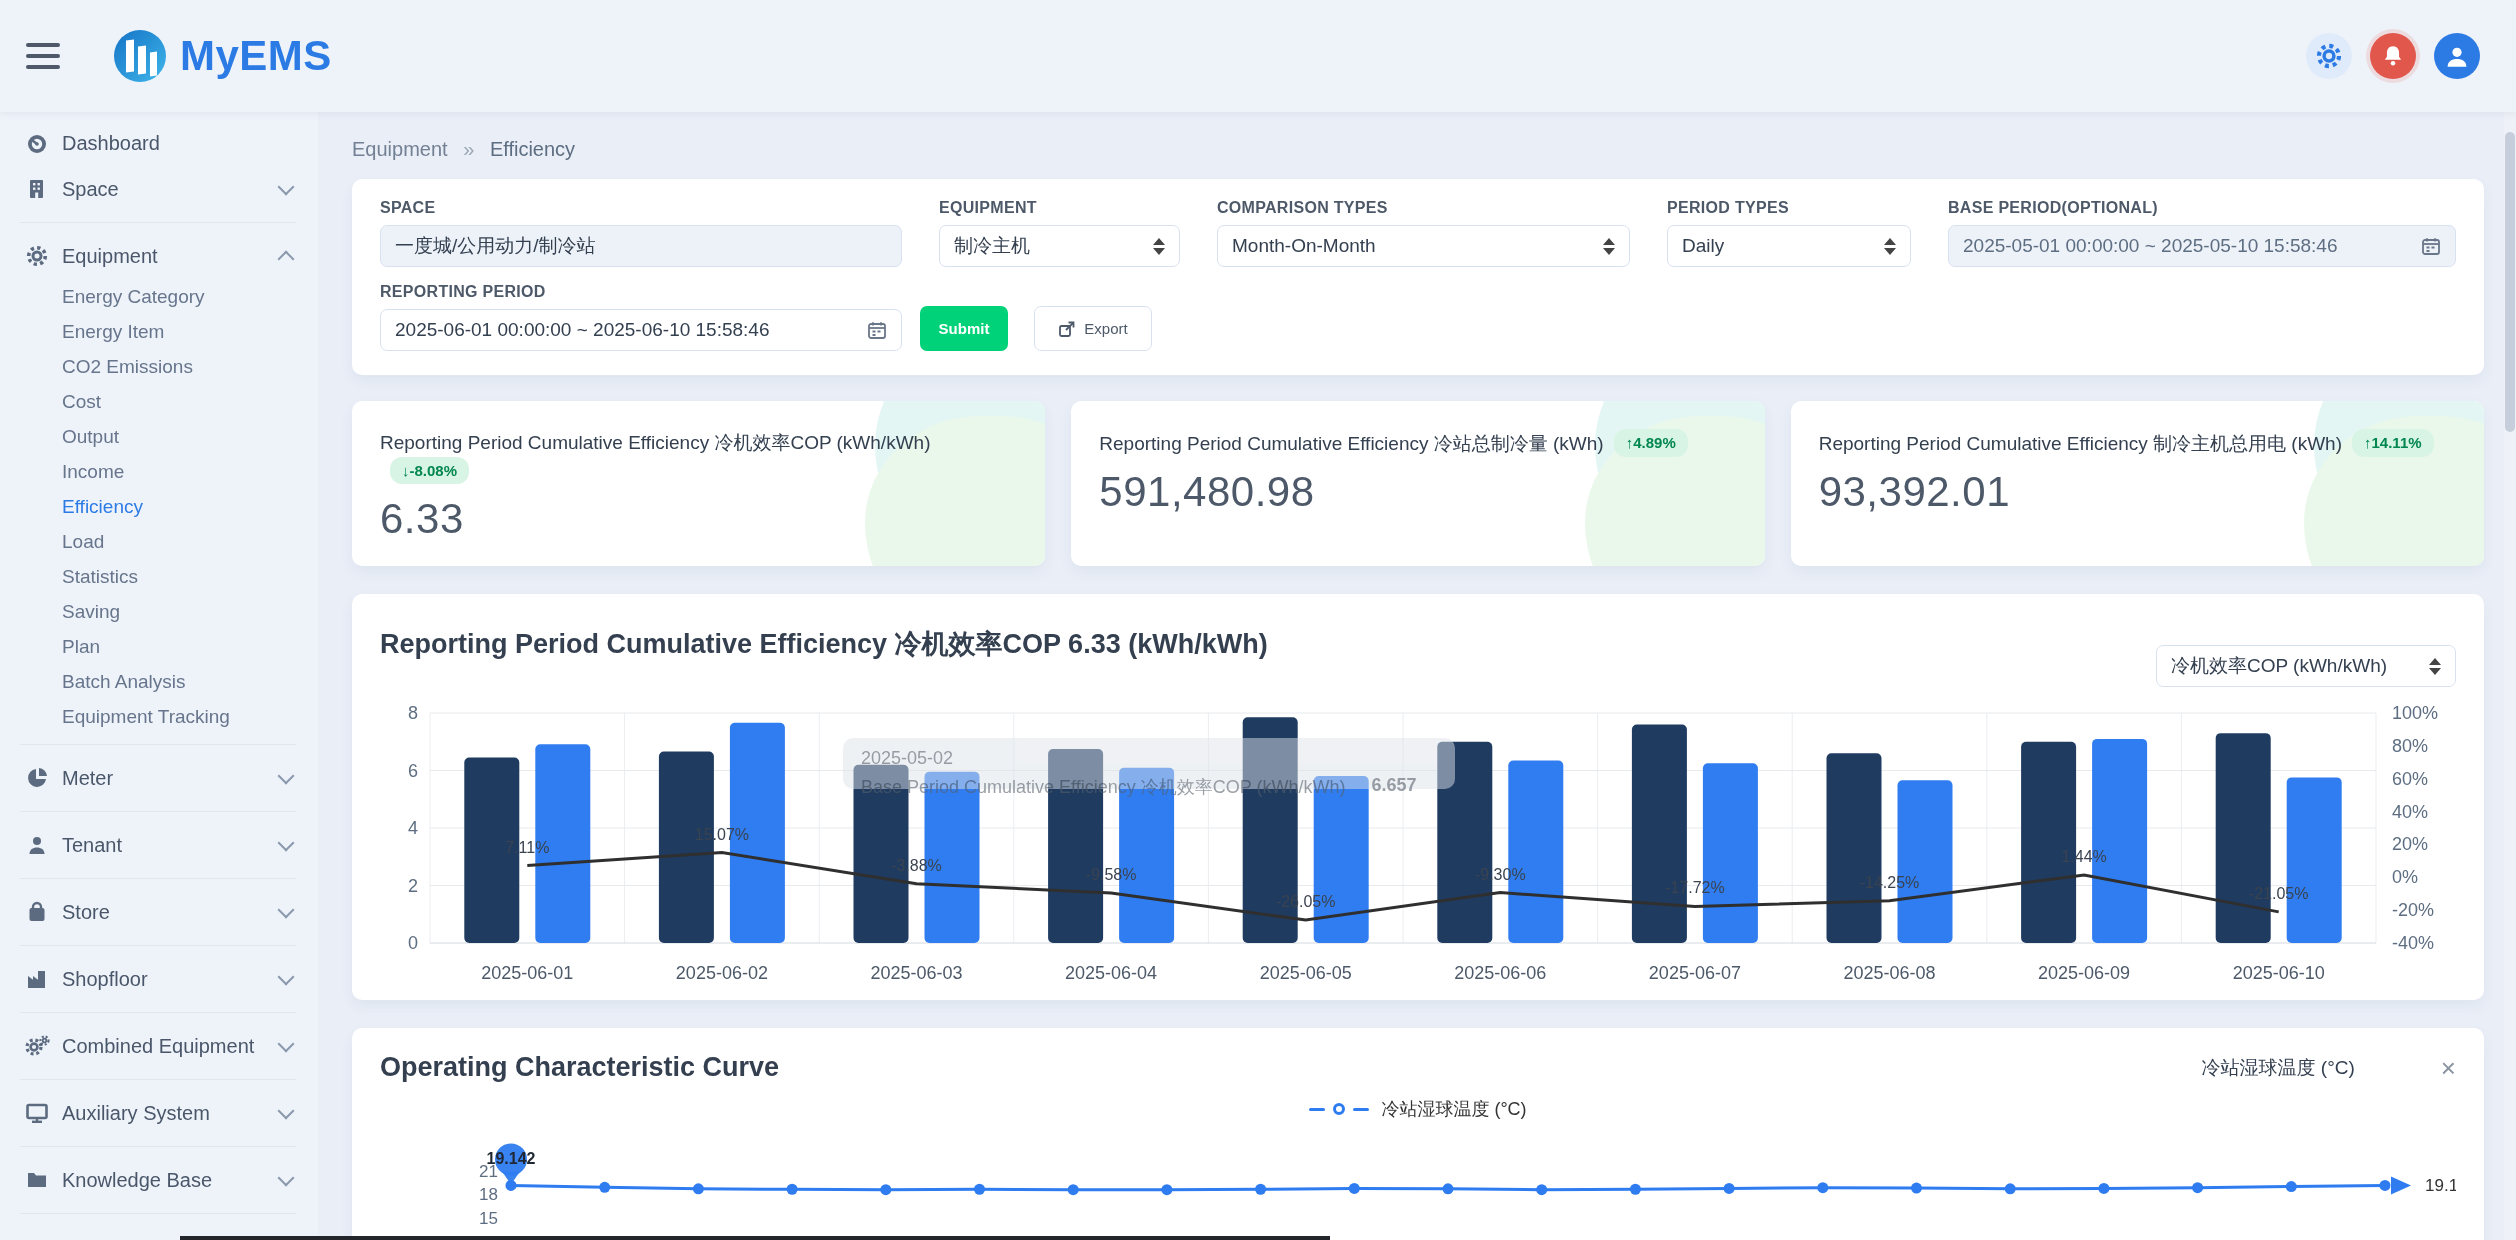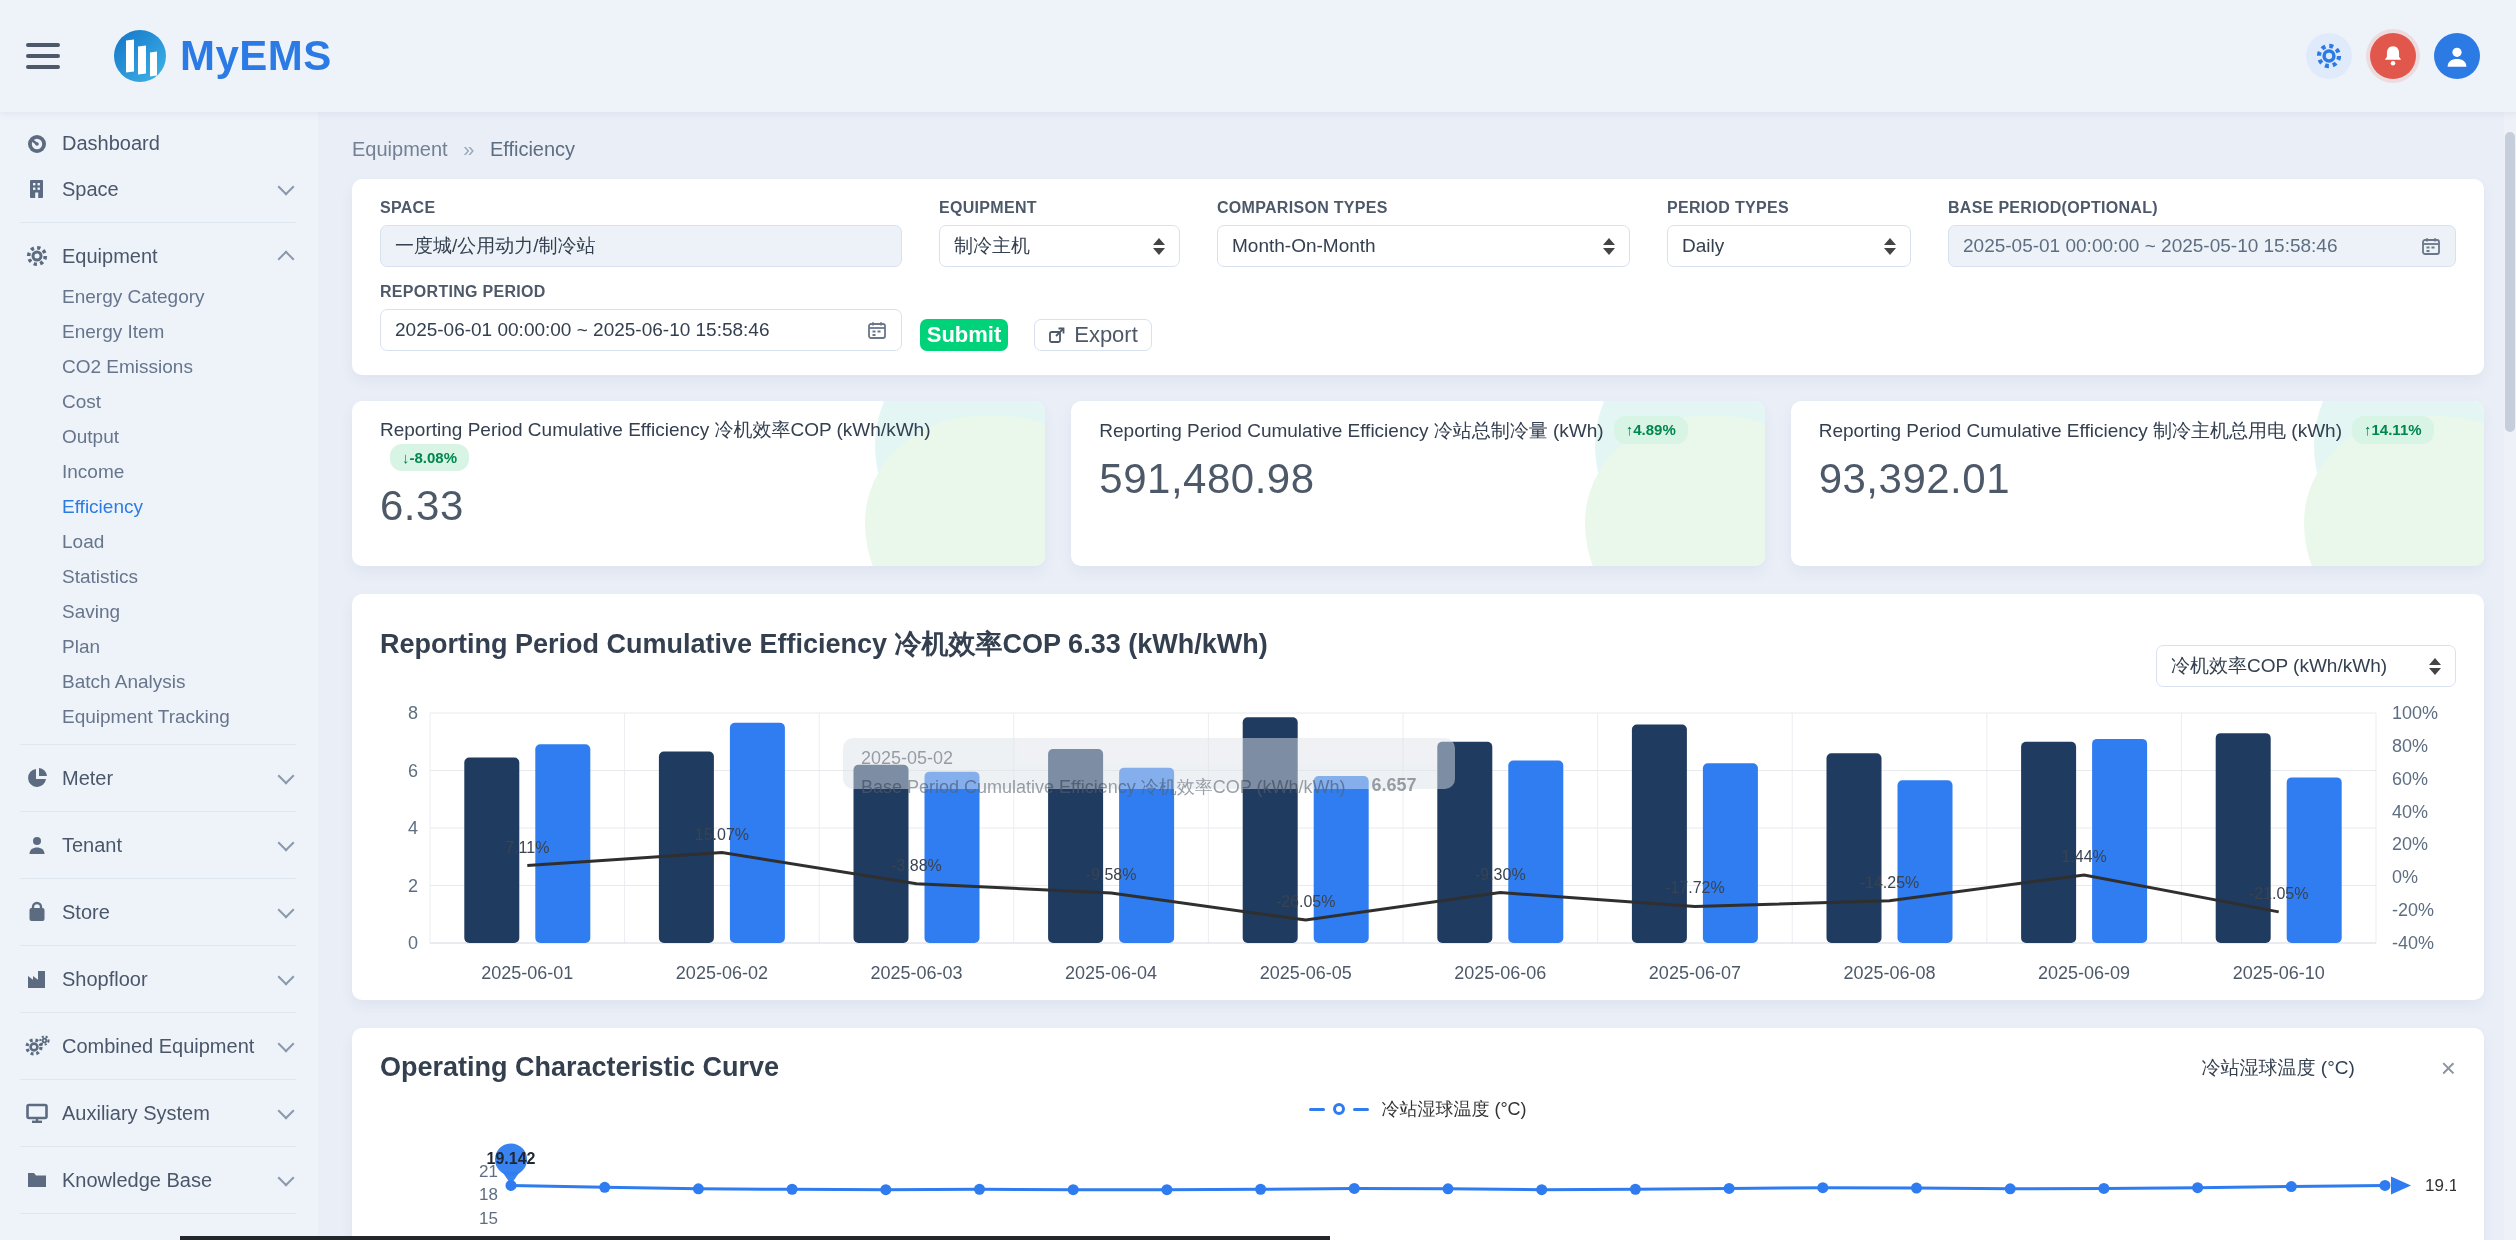--- a/index.html
+++ b/index.html
@@ -51,27 +51,27 @@
   .control { height:42px; border:1px solid #d8e2ef; border-radius:7px; background:#fff; display:flex; align-items:center;
              padding:0 14px; font-size:19px; color:#344050; }
   .control.grey { background:#edf2f9; }
   .control .val { white-space:nowrap; overflow:hidden; }
   .updown { margin-left:auto; display:flex; flex-direction:column; gap:3px; padding-left:10px; }
   .updown b { width:0; height:0; border-left:6px solid transparent; border-right:6px solid transparent; }
   .updown b.u { border-bottom:7px solid #444; }
   .updown b.d { border-top:7px solid #444; }
   .cal { margin-left:auto; padding-left:10px; display:flex; }
   .row2 { display:flex; align-items:flex-end; margin-top:16px; }
-  .btn { height:32px; border-radius:7px; font-size:22px; font-weight:bold; display:flex; align-items:center; justify-content:center; cursor:pointer; }
+  .btn { height:45px; border-radius:7px; font-size:15px; font-weight:bold; display:flex; align-items:center; justify-content:center; cursor:pointer; }
   .btn-submit { width:88px; background:#00d27a; color:#fff; margin-left:18px; }
   .btn-export { width:118px; background:#fff; border:1px solid #d8e2ef; color:#4d5969; margin-left:26px; gap:8px; font-weight:500; }
 
   
   .kpi-row { display:flex; gap:26px; margin-top:26px; }
-  .kpi { flex:1; height:165px; padding:15px 28px; position:relative; overflow:hidden; }
+  .kpi { flex:1; height:165px; padding:28px 28px; position:relative; overflow:hidden; }
   .kpi-title { font-size:19px; font-weight:500; color:#344050; line-height:1.45; position:relative; z-index:2; }
   .badge { display:inline-block; background:#d8f4e5; color:#00864e; font-size:15px; font-weight:bold;
            border-radius:12px; padding:3px 12px; margin-left:10px; vertical-align:2px; }
   .kpi-value { font-size:42px; color:#4d5969; margin-top:10px; position:relative; z-index:2; letter-spacing:.5px; }
   .blob1 { position:absolute; right:-60px; top:-70px; width:230px; height:230px; border-radius:50%; background:#e3f6f4; }
   .blob2 { position:absolute; right:-80px; bottom:-90px; width:260px; height:240px; border-radius:48% 52% 40% 60%; background:#e9f8ea; }
 
   
   .chart-card { margin-top:28px; padding:26px 28px 20px 28px; height:406px; position:relative; }
   .chart-head { display:flex; align-items:flex-start; }

